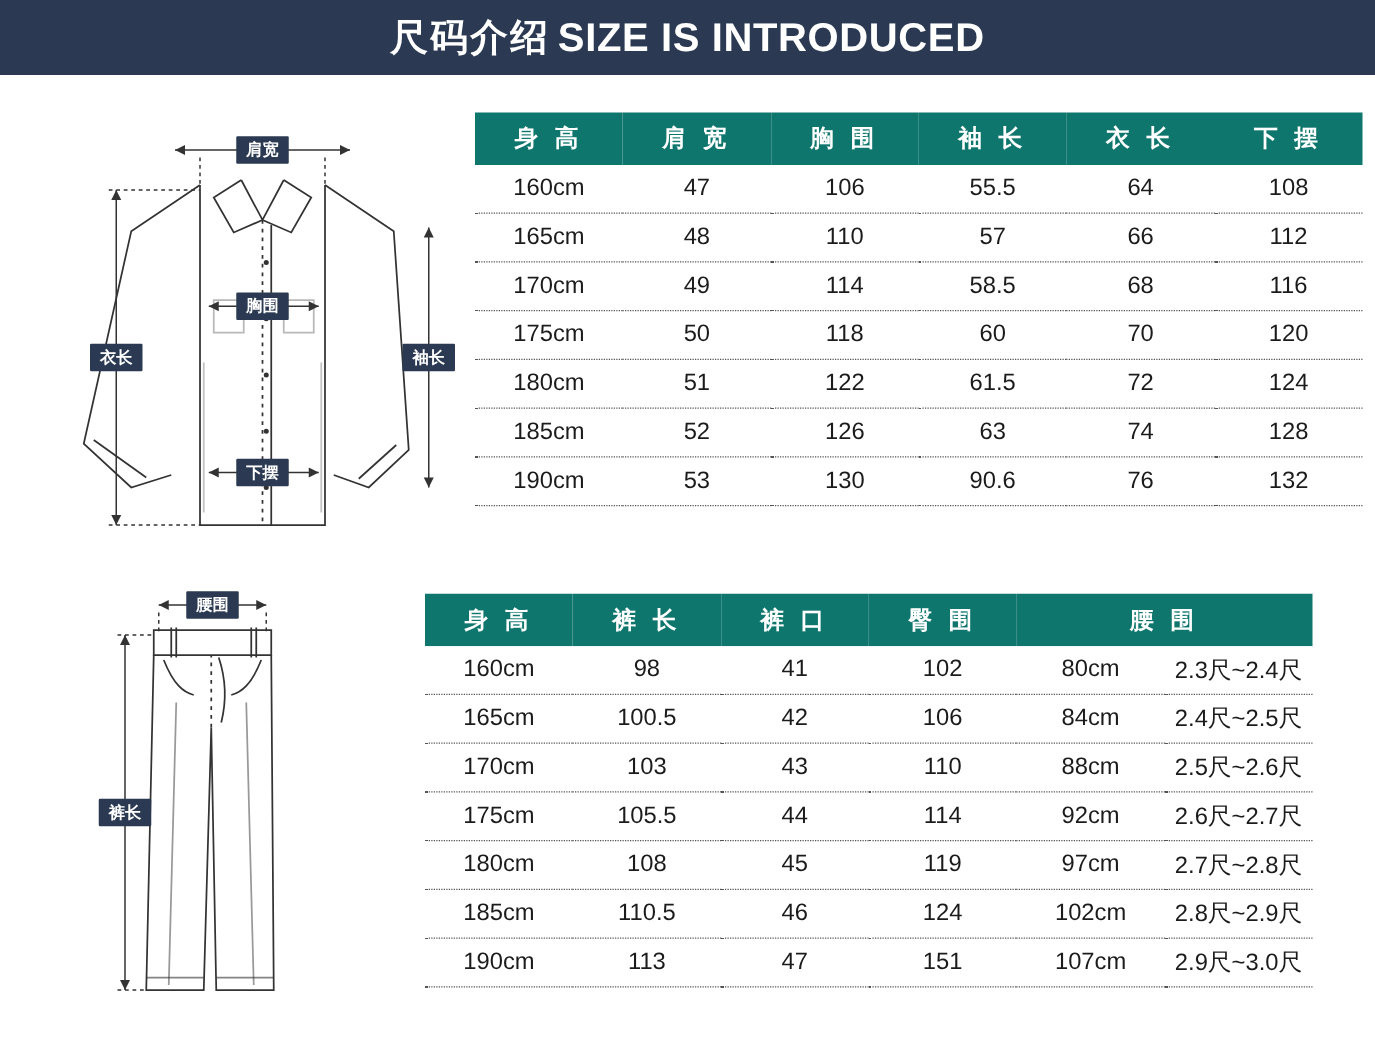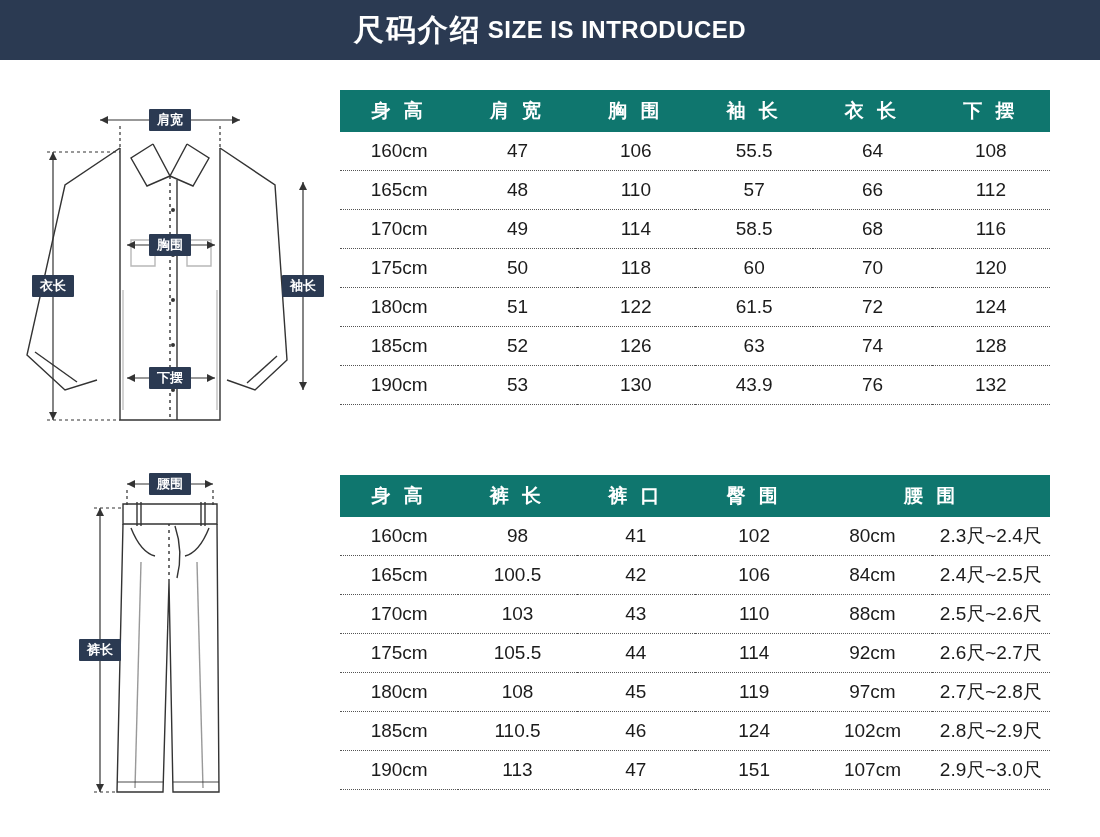--- a/index.html
+++ b/index.html
@@ -27,32 +27,33 @@
     gap: 6px;
   }
   .header .cn {
     color: #ffffff;
     font-size: 30px;
     font-weight: bold;
     letter-spacing: 2px;
   }
   .header .en {
     color: #ffffff;
-    font-size: 24px;
+    font-size: 32px;
     font-weight: bold;
     letter-spacing: 0.5px;
   }
 
   
   .section {
     display: flex;
     align-items: flex-start;
   }
   .sec-top {
     padding-top: 30px;
+    padding-left: 40px;
   }
   .sec-bottom {
     padding-top: 22px;
     align-items: center;
   }
   .figure {
     width: 340px;
     display: flex;
     justify-content: center;
     align-items: flex-start;
@@ -252,21 +253,21 @@
           <td>52</td>
           <td>126</td>
           <td>63</td>
           <td>74</td>
           <td>128</td>
         </tr>
         <tr>
           <td>190cm</td>
           <td>53</td>
           <td>130</td>
-          <td>43.9</td>
+          <td>90.6</td>
           <td>76</td>
           <td>132</td>
         </tr>
       </tbody>
     </table>
   </div>
 </div>
 
 <div class="section sec-bottom">
 

